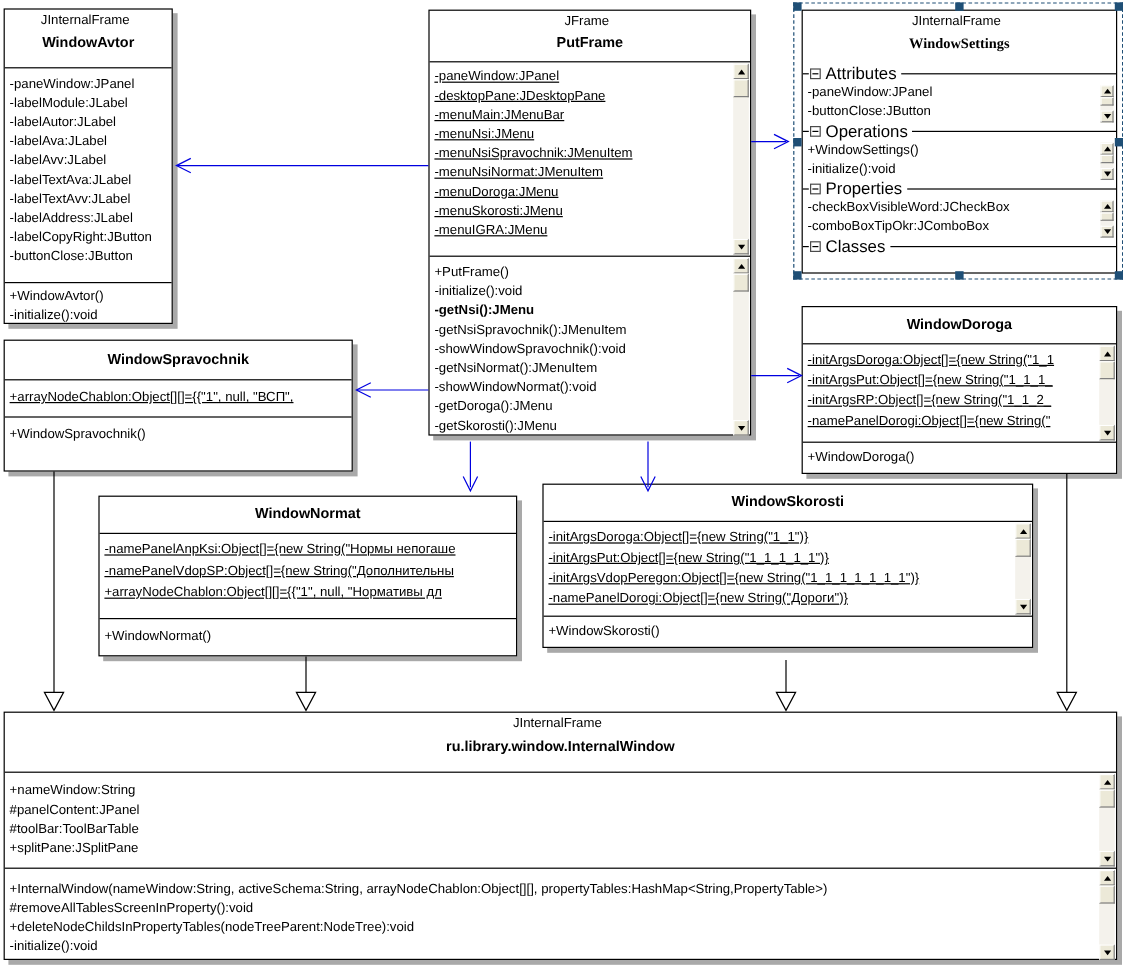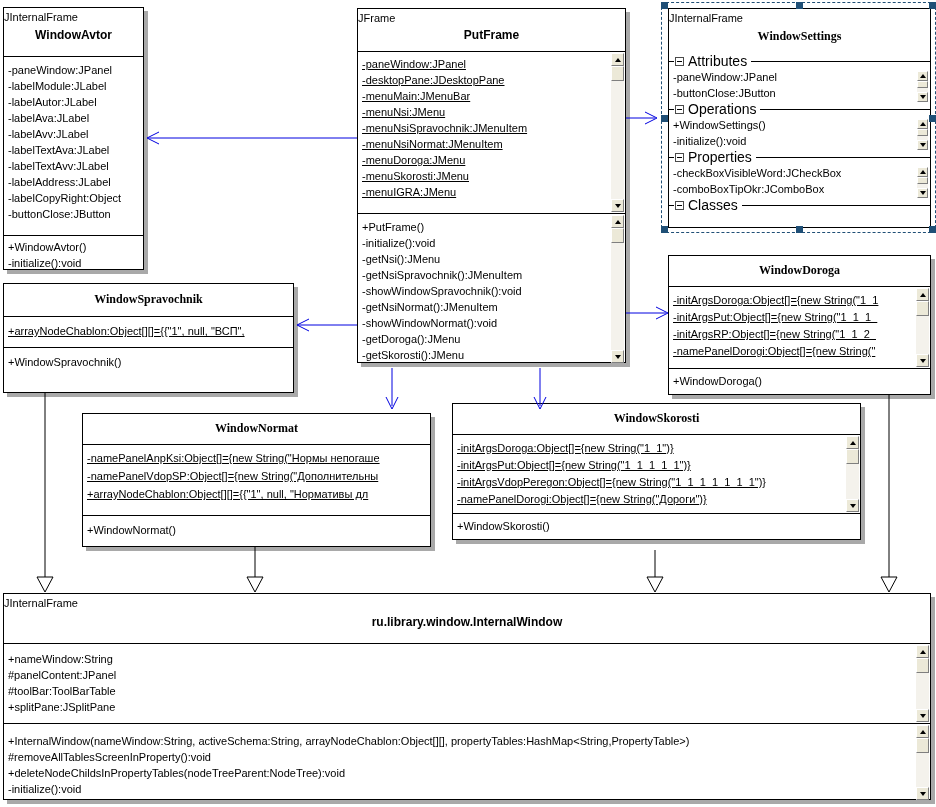--- a/index.html
+++ b/index.html
@@ -3,23 +3,23 @@
 <meta charset="utf-8">
 <style>
   html,body{margin:0;padding:0;background:#fff;}
   *{box-sizing:border-box;}
   .canvas{position:relative;width:936px;height:807px;background:#fff;overflow:hidden;
           font-family:"Liberation Sans",sans-serif;color:#000;}
   .uml-box{position:absolute;background:#fff;border:1px solid #000;z-index:2;
            box-shadow:4px 4px 0 0 #a9a9a9;}
   .noshadow{box-shadow:none;}
   .hdr{position:relative;}
-  .stereo{font-size:11px;line-height:14px;text-align:left;padding:2px 5px 0 0;white-space:nowrap;}
+  .stereo{font-size:11px;line-height:14px;text-align:center;padding:2px 5px 0 0;white-space:nowrap;}
   .title{font-weight:bold;font-size:12px;text-align:center;white-space:nowrap;overflow:hidden;}
-  .hdr1 .title{line-height:28px;font-family:Liberation Serif, serif;}
+  .hdr1 .title{line-height:28px;}
   .sec{position:relative;border-top:1px solid #000;overflow:hidden;padding-top:3px;}
   .member{font-size:11px;line-height:16px;padding-left:4px;white-space:nowrap;overflow:hidden;}
   .u .member{text-decoration:underline;}
   .lh17 .member{line-height:17px;}
   .lh18 .member{line-height:18px;}
   
   .vscroll{position:absolute;right:1px;top:1px;bottom:1px;width:13px;background:#f4f2ec;z-index:3;}
   .sb-btn{position:absolute;left:0;right:0;height:13px;background:#ece9d8;
           border:1px solid;border-color:#fff #7f7f7f #7f7f7f #fff;}
   .sb-up{top:0;} .sb-down{bottom:0;}
@@ -59,21 +59,21 @@
     <div class="sec" style="height:179px;padding-top:5px;">
 
     <div class="member">-paneWindow:JPanel</div>
         <div class="member">-labelModule:JLabel</div>
         <div class="member">-labelAutor:JLabel</div>
         <div class="member">-labelAva:JLabel</div>
         <div class="member">-labelAvv:JLabel</div>
         <div class="member">-labelTextAva:JLabel</div>
         <div class="member">-labelTextAvv:JLabel</div>
         <div class="member">-labelAddress:JLabel</div>
-        <div class="member">-labelCopyRight:Object</div>
+        <div class="member">-labelCopyRight:JButton</div>
         <div class="member">-buttonClose:JButton</div>
       </div>
     <div class="sec" style="height:36px;">
 
     <div class="member">+WindowAvtor()</div>
         <div class="member">-initialize():void</div>
       </div>
   </div>
 
   <div class="uml-box" style="left:357px;top:8px;width:269px;height:355px;">
@@ -108,21 +108,21 @@
             <span class="arr arr-up"></span>
           </div>
         <div class="sb-thumb"></div>
         <div class="sb-btn sb-down">
             <span class="arr arr-down"></span>
           </div>
       </div>
 
     <div class="member" style="margin-right:15px;">+PutFrame()</div>
         <div class="member" style="margin-right:15px;">-initialize():void</div>
-        <div class="member" style="margin-right:15px;">-getNsi():JMenu</div>
+        <div class="member" style="margin-right:15px;font-weight:bold;">-getNsi():JMenu</div>
         <div class="member" style="margin-right:15px;">-getNsiSpravochnik():JMenuItem</div>
         <div class="member" style="margin-right:15px;">-showWindowSpravochnik():void</div>
         <div class="member" style="margin-right:21px;">-getNsiNormat():JMenuItem</div>
         <div class="member" style="margin-right:15px;">-showWindowNormat():void</div>
         <div class="member" style="margin-right:15px;">-getDoroga():JMenu</div>
         <div class="member" style="margin-right:15px;">-getSkorosti():JMenu</div>
       </div>
   </div>
 
   <div class="selection" style="left:661px;top:2px;width:275px;height:231px;">

